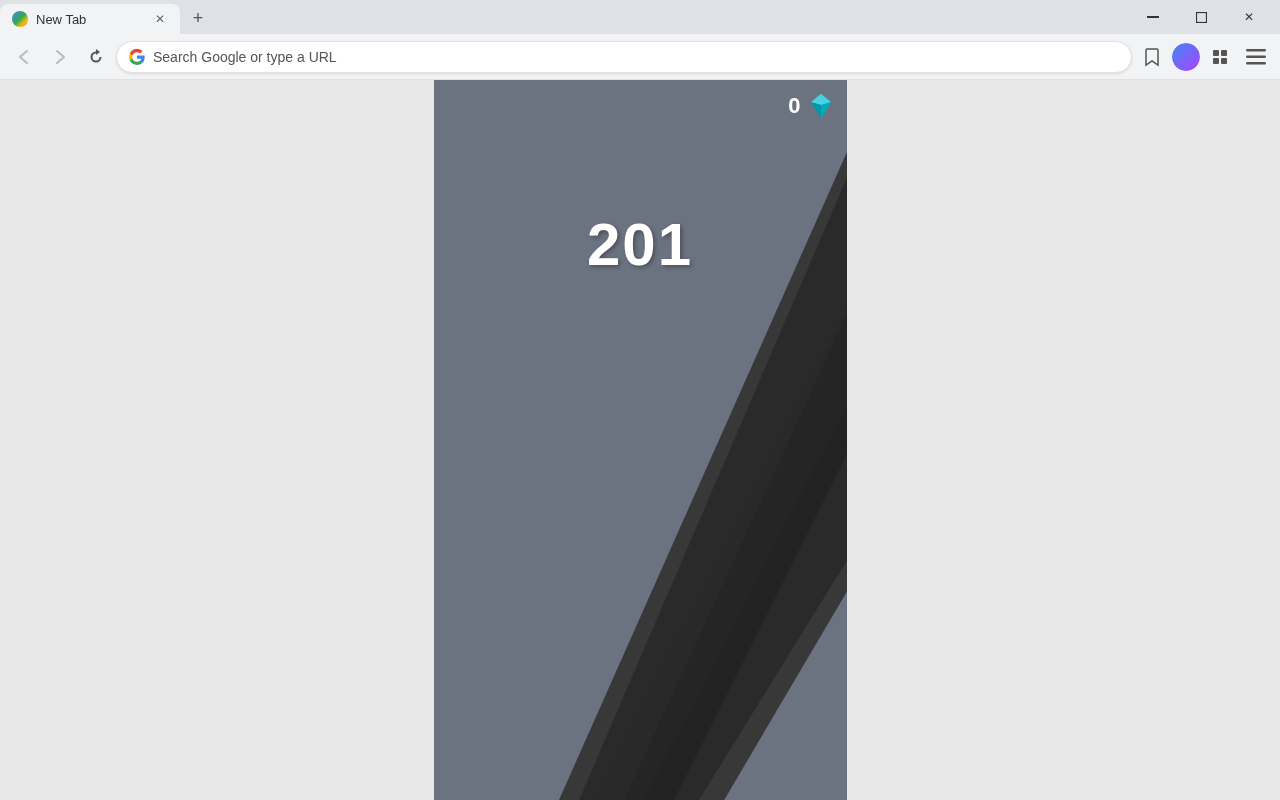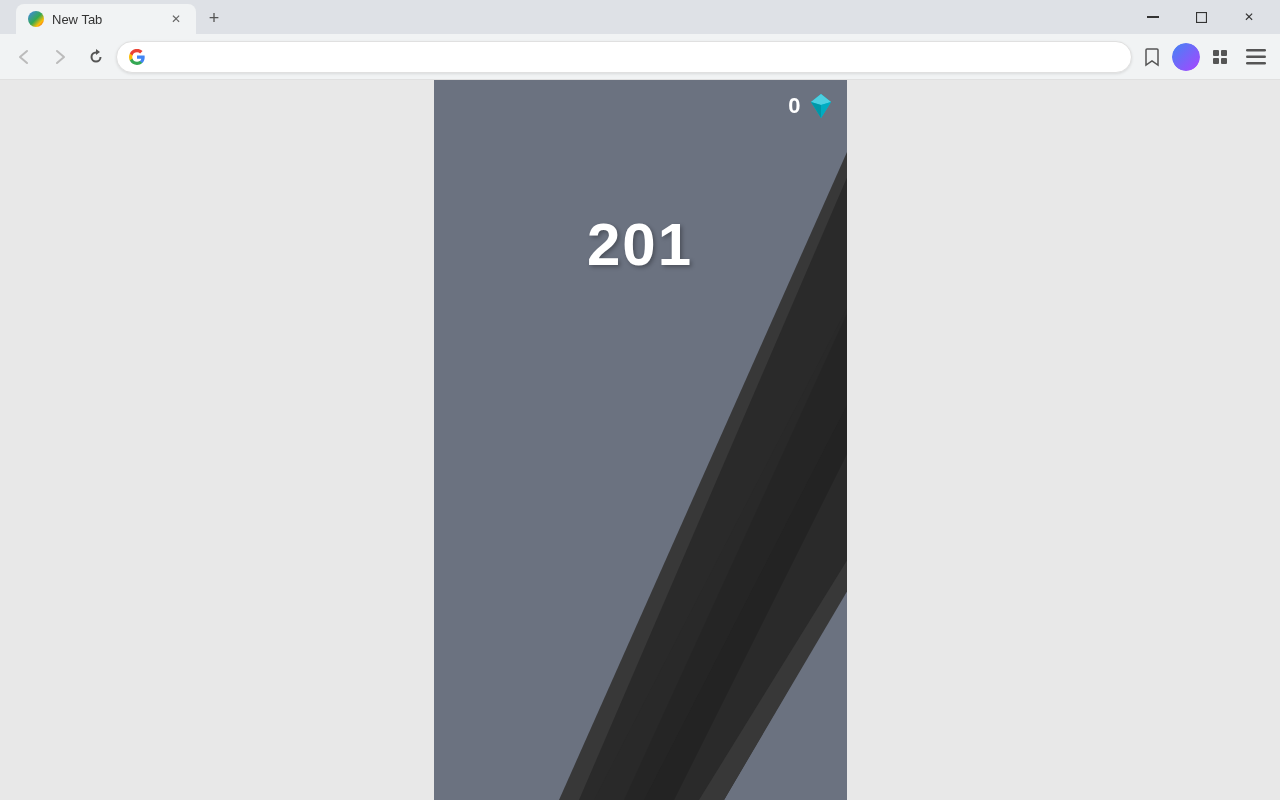--- a/index.html
+++ b/index.html
@@ -27,21 +27,21 @@
       display: flex;
       align-items: center;
       padding: 0;
       user-select: none;
     }
 
     .tab-strip {
       display: flex;
       align-items: flex-end;
       height: 100%;
-      padding-left: 16px;
+      padding-left: 0;
       flex: 1;
     }
 
     .tab {
       height: 30px;
       background: #f1f3f4;
       border-radius: 8px 8px 0 0;
       display: flex;
       align-items: center;
       padding: 0 12px;
@@ -314,20 +314,21 @@
         </svg>
     </div>
     <div class="omnibox">
 
       <svg class="google-g" viewBox="0 0 16 16">
         <path d="M15.68 8.18c0-.57-.05-1.12-.14-1.64H8v3.1h4.31a3.68 3.68 0 0 1-1.6 2.42v2h2.59c1.52-1.4 2.39-3.46 2.39-5.88z" fill="#4285F4"></path>
         <path d="M8 16c2.16 0 3.97-.72 5.3-1.94l-2.59-2a4.77 4.77 0 0 1-2.71.76 4.77 4.77 0 0 1-4.49-3.29H.84v2.07A8 8 0 0 0 8 16z" fill="#34A853"></path>
         <path d="M3.51 9.53A4.82 4.82 0 0 1 3.26 8c0-.53.09-1.05.25-1.53V4.4H.84A8 8 0 0 0 0 8c0 1.29.31 2.51.84 3.6l2.67-2.07z" fill="#FBBC05"></path>
         <path d="M8 3.18c1.22 0 2.31.42 3.17 1.24l2.38-2.38A8 8 0 0 0 .84 4.4L3.51 6.47A4.77 4.77 0 0 1 8 3.18z" fill="#EA4335"></path>
       </svg>
+      <span class="omnibox-text">Search Google or type a URL</span>
     </div>
     <div class="toolbar-icons">
       <div class="toolbar-btn">
         <svg width="20" height="20" viewBox="0 0 20 20">
             <path d="M5 2h10a1 1 0 0 1 1 1v15l-6-4-6 4V3a1 1 0 0 1 1-1z" fill="none" stroke="#555" stroke-width="1.5"></path>
           </svg>
       </div>
       <div class="toolbar-btn profile-btn">
         <div class="profile-avatar"></div>
       </div>

